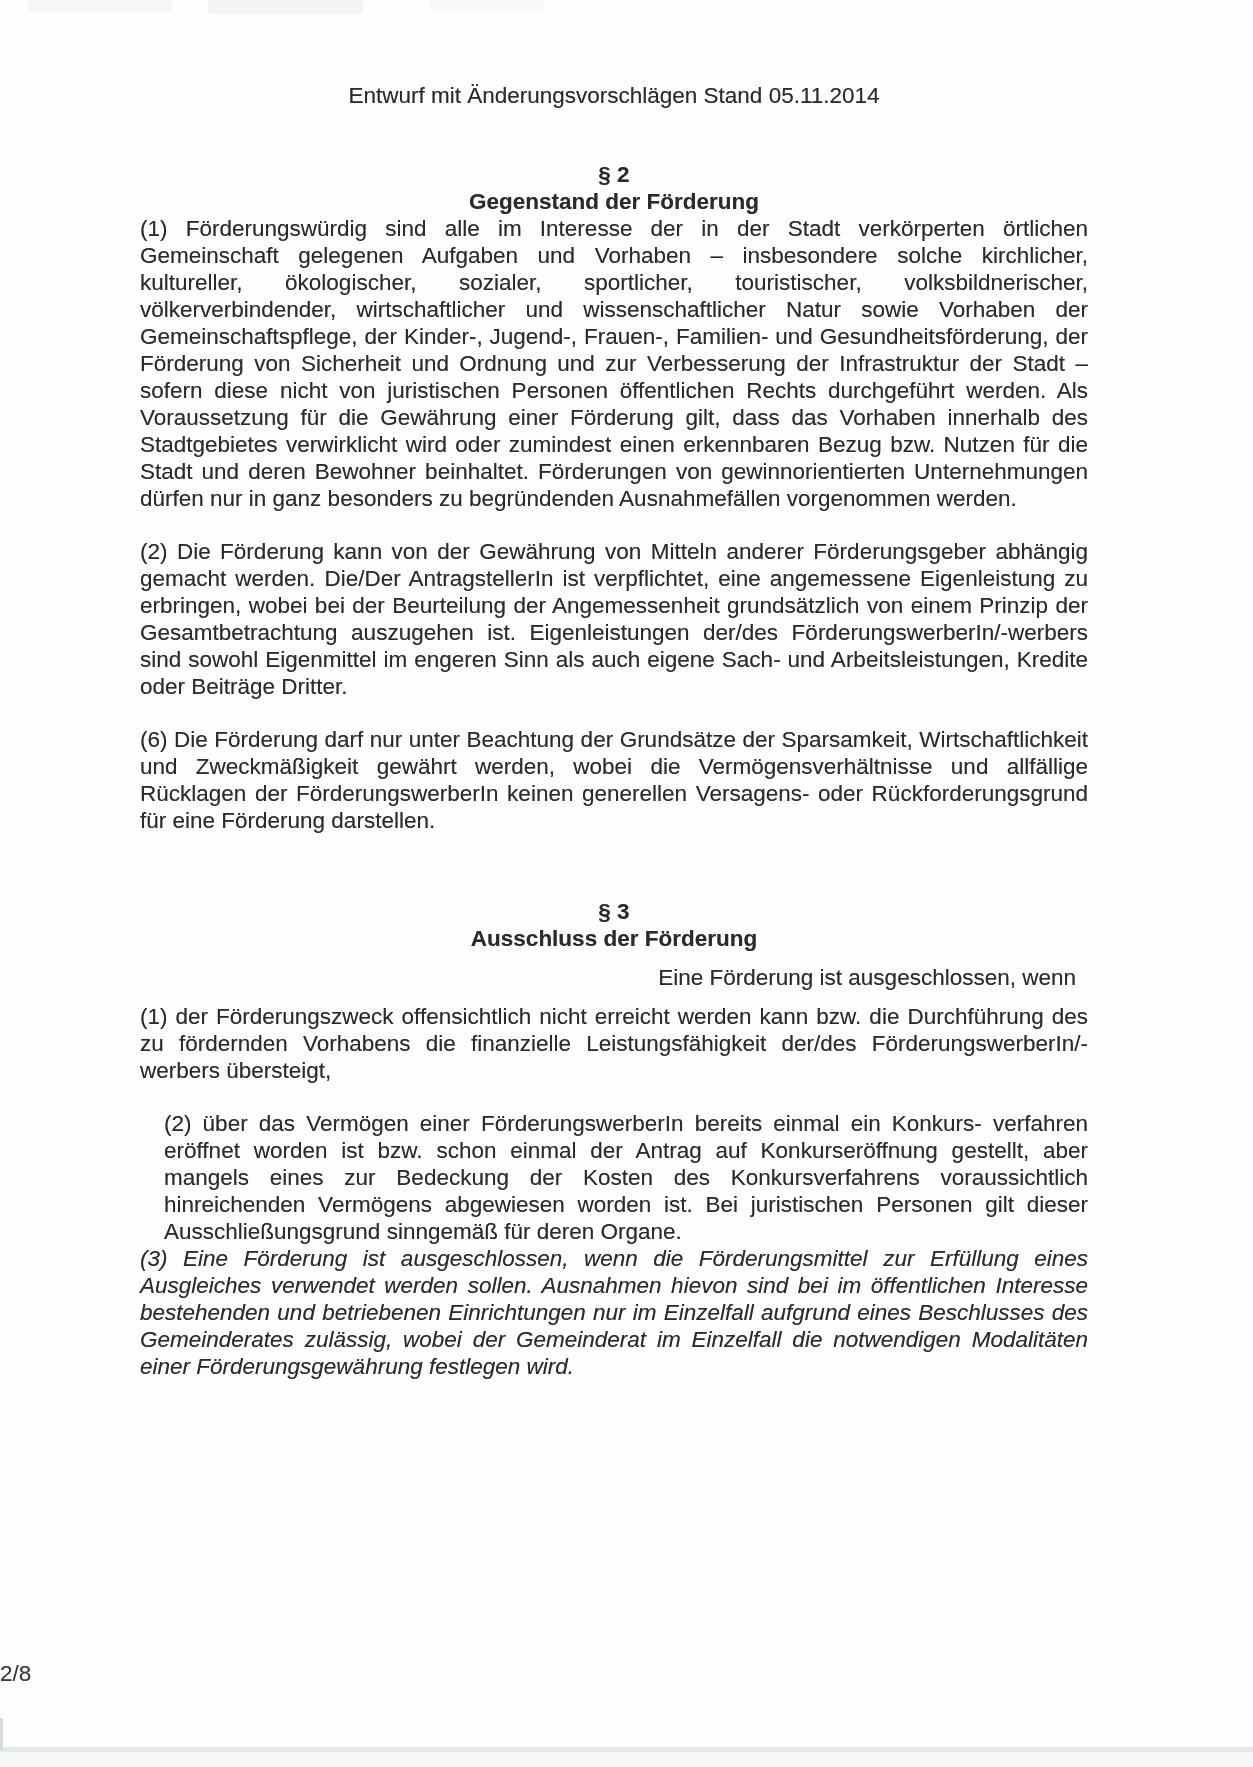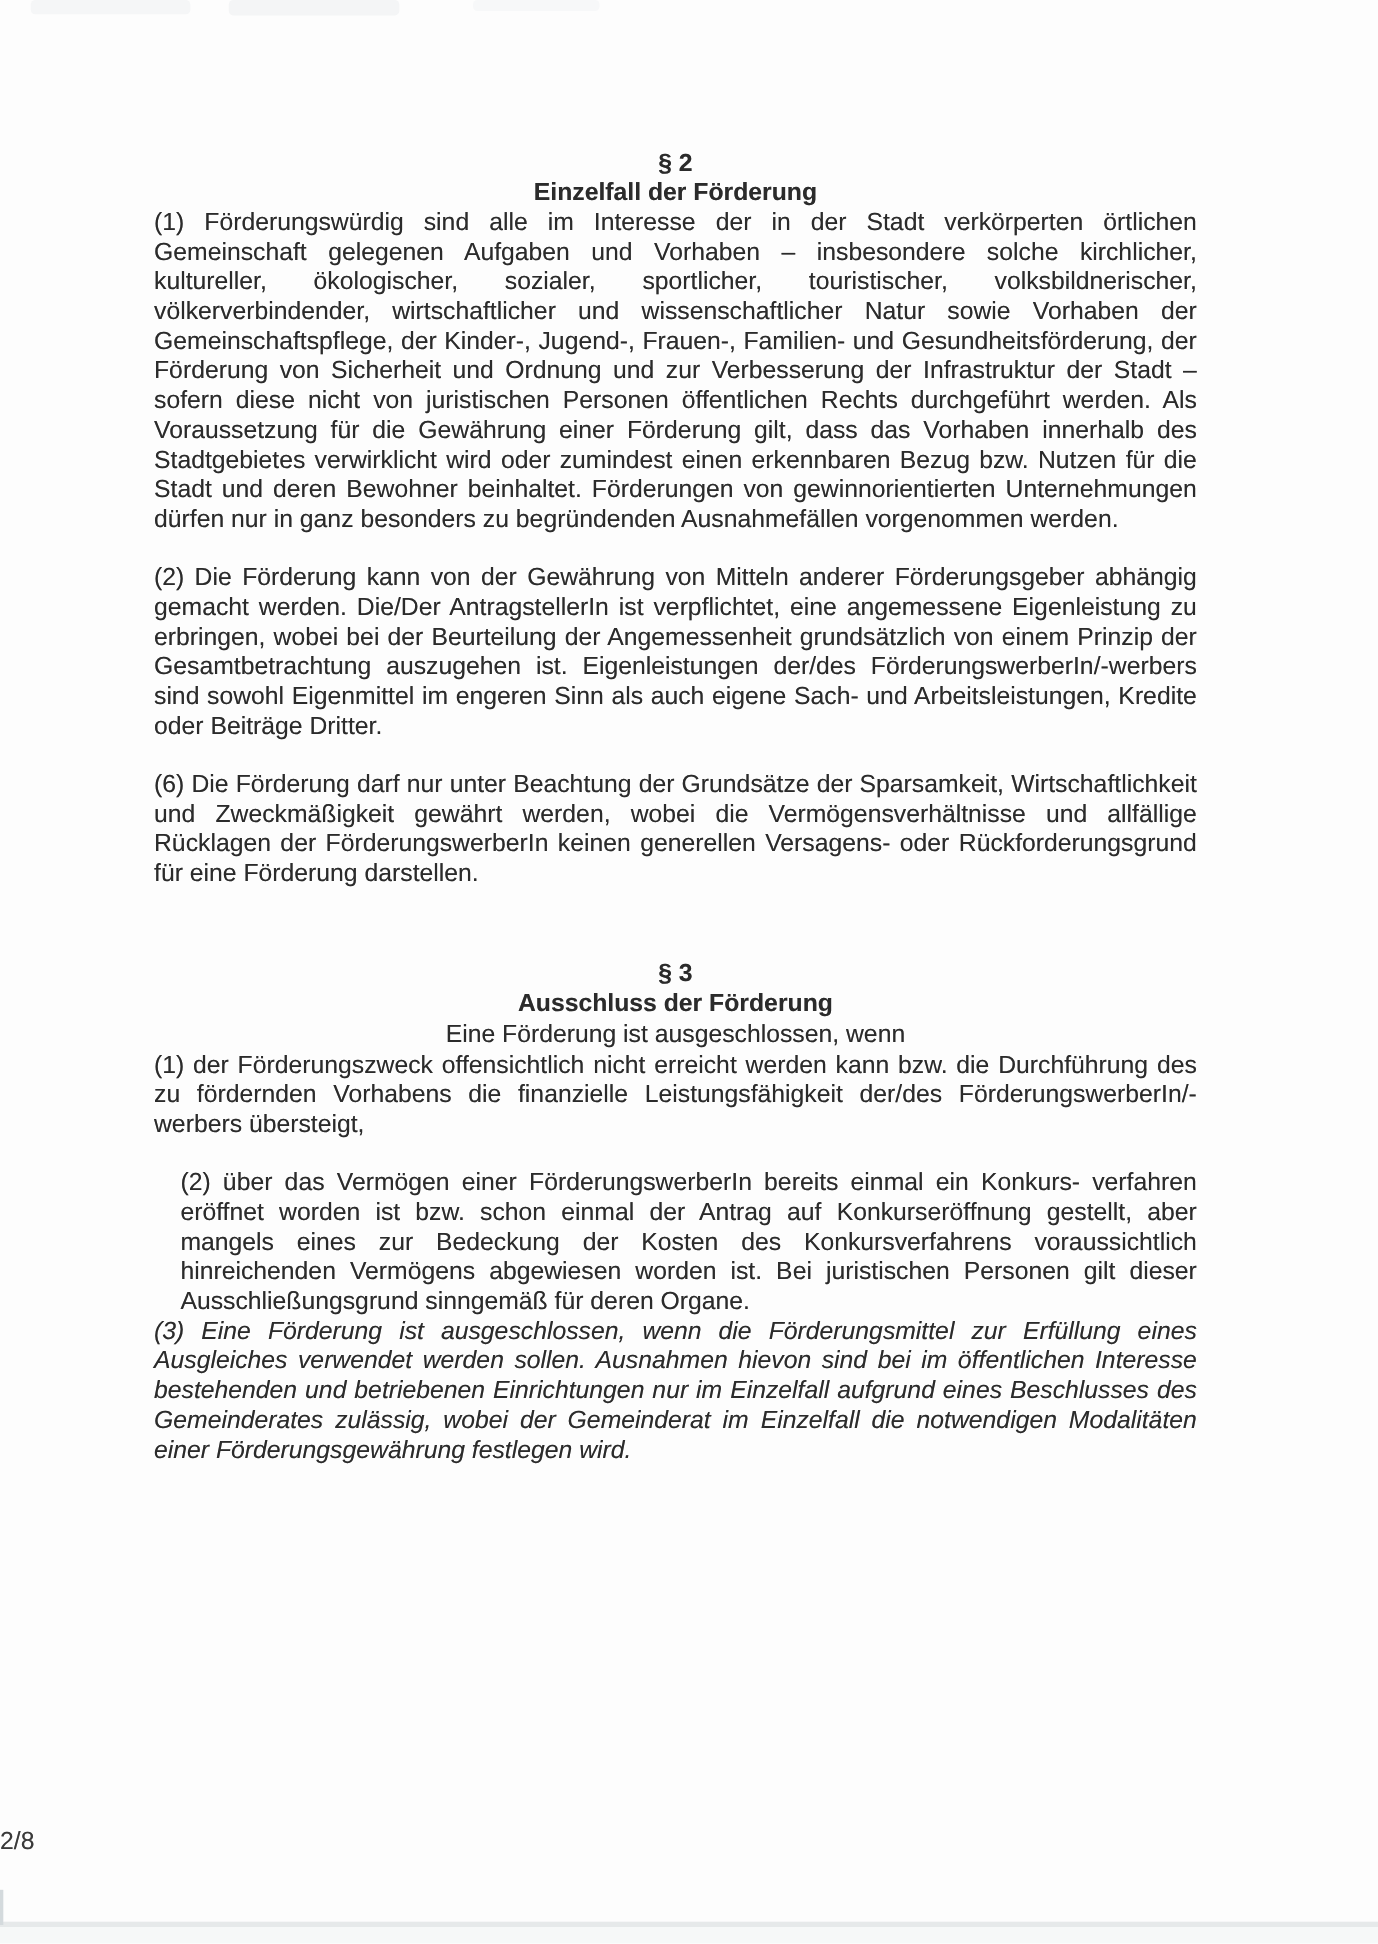--- a/index.html
+++ b/index.html
@@ -36,22 +36,22 @@
   .mt-38 { margin-top: 38px; }
   .mt-36 { margin-top: 36px; }
   .mt-28 { margin-top: 28px; }
   .mt-20 { margin-top: 20px; font-style: italic; }
   p.body-par {
     margin: 0 0 26px 0;
     text-align: justify;
   }
   p.body-par.tight { margin-bottom: 0; margin-left: 24px; }
   p.intro-line {
-    margin: 1px;
-    text-align: center;
+    margin: 12px;
+    text-align: right;
   }
   .footer-page-num {
     position: absolute;
     left: 0;
     top: 1660px;
     width: 1253px;
     text-align: left;
     color: #3a3a3a;
   }
   
@@ -65,24 +65,25 @@
 </style>
 </head>
 <body>
 
 <div class="page">
 
   <div class="artifact smudge-top-1"></div>
   <div class="artifact smudge-top-2"></div>
   <div class="artifact smudge-top-3"></div>
 
+  <div class="doc-header">Entwurf mit Änderungsvorschlägen Stand 05.11.2014</div>
 
   <div class="section-heading mt-52">
     <div>§ 2</div>
-    <div>Einzelfall der Förderung</div>
+    <div>Gegenstand der Förderung</div>
   </div>
 
   <p class="body-par mt-36">(1) Förderungswürdig sind alle im Interesse der in der Stadt verkörperten örtlichen Gemeinschaft gelegenen Aufgaben und Vorhaben – insbesondere solche kirchlicher, kultureller, ökologischer, sozialer, sportlicher, touristischer, volksbildnerischer, völkerverbindender, wirtschaftlicher und wissenschaftlicher Natur sowie Vorhaben der Gemeinschaftspflege, der Kinder-, Jugend-, Frauen-, Familien- und Gesundheitsförderung, der Förderung von Sicherheit und Ordnung und zur Verbesserung der Infrastruktur der Stadt – sofern diese nicht von juristischen Personen öffentlichen Rechts durchgeführt werden. Als Voraussetzung für die Gewährung einer Förderung gilt, dass das Vorhaben innerhalb des Stadtgebietes verwirklicht wird oder zumindest einen erkennbaren Bezug bzw. Nutzen für die Stadt und deren Bewohner beinhaltet. Förderungen von gewinnorientierten Unternehmungen dürfen nur in ganz besonders zu begründenden Ausnahmefällen vorgenommen werden.</p>
 
   <p class="body-par">(2) Die Förderung kann von der Gewährung von Mitteln anderer Förderungsgeber abhängig gemacht werden. Die/Der AntragstellerIn ist verpflichtet, eine angemessene Eigenleistung zu erbringen, wobei bei der Beurteilung der Angemessenheit grundsätzlich von einem Prinzip der Gesamtbetrachtung auszugehen ist. Eigenleistungen der/des FörderungswerberIn/-werbers sind sowohl Eigenmittel im engeren Sinn als auch eigene Sach- und Arbeitsleistungen, Kredite oder Beiträge Dritter.</p>
 
   <p class="body-par">(6) Die Förderung darf nur unter Beachtung der Grundsätze der Sparsamkeit, Wirtschaftlichkeit und Zweckmäßigkeit gewährt werden, wobei die Vermögensverhältnisse und allfällige Rücklagen der FörderungswerberIn keinen generellen Versagens- oder Rückforderungsgrund für eine Förderung darstellen.</p>
 
   <div class="section-heading mt-64">
     <div>§ 3</div>

